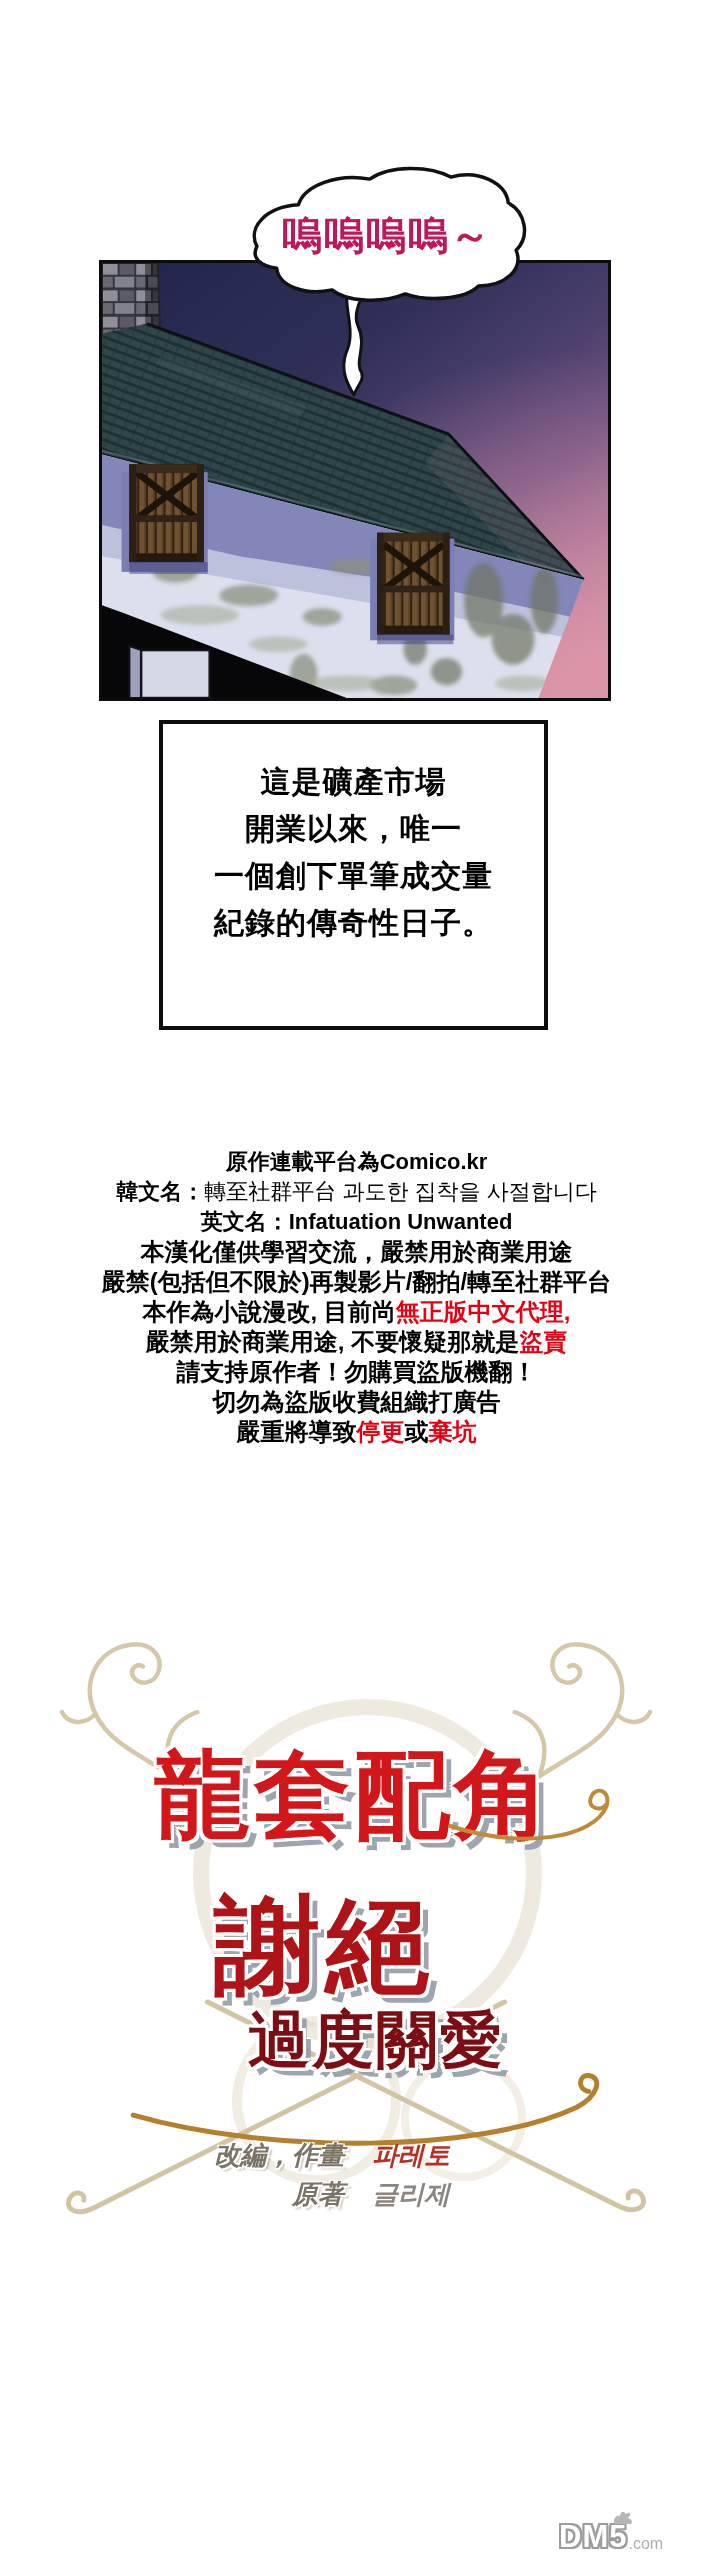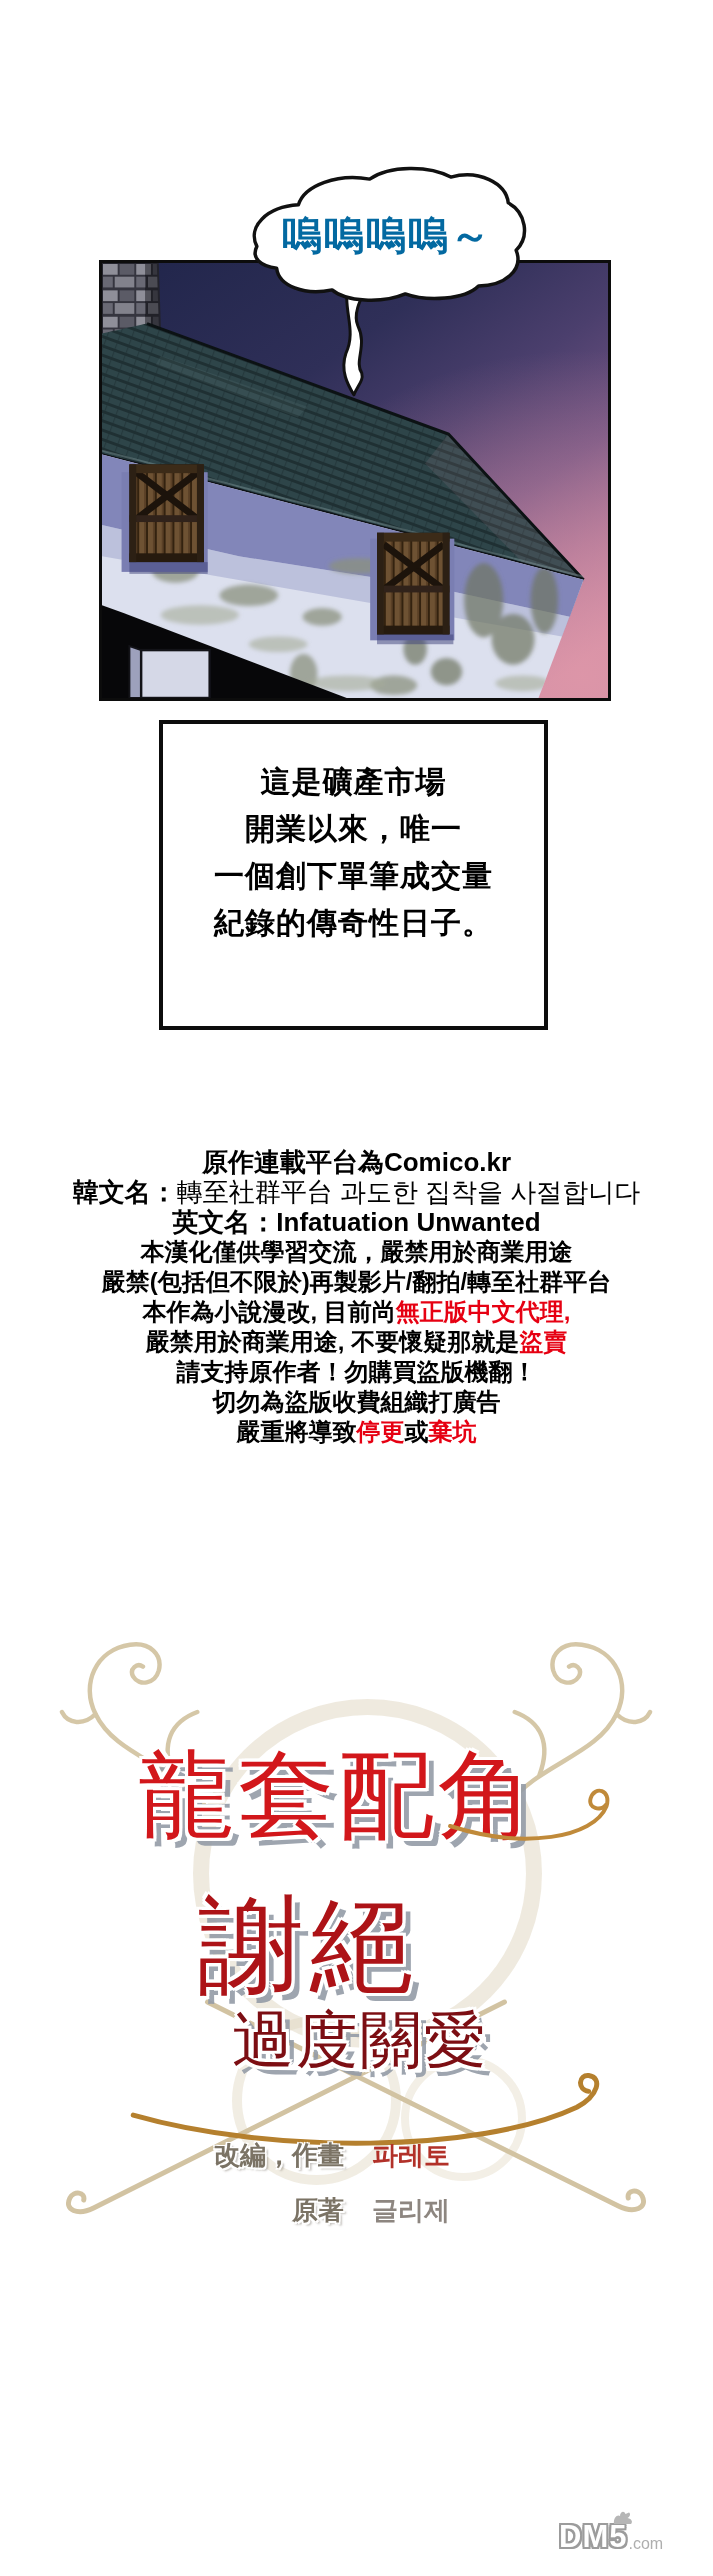--- a/index.html
+++ b/index.html
@@ -3,53 +3,53 @@
 <meta charset="utf-8">
 <style>
   html,body{margin:0;padding:0;background:#fff;}
   .page{position:relative;width:713px;height:2576px;background:#ffffff;overflow:hidden;
         font-family:"Liberation Sans","DejaVu Sans",sans-serif;}
   .abs{position:absolute;}
 
   
   .bubble-svg{left:243px;top:161px;}
   .bubble-text{left:260px;top:208px;width:254px;text-align:center;
-    font-size:40px;font-weight:700;color:#0369a1;letter-spacing:2px;white-space:nowrap;}
+    font-size:40px;font-weight:700;color:#be185d;letter-spacing:2px;white-space:nowrap;}
 
   
   .panel{left:99px;top:260px;width:512px;height:441px;box-sizing:border-box;
          border:3px solid #0c0c0c;background:#20254a;}
 
   
   .narration{left:159px;top:720px;width:389px;height:310px;box-sizing:border-box;
      border:4px solid #0d0d0d;background:#fff;text-align:center;padding-top:34px;}
   .narration .nl{font-size:30px;font-weight:700;color:#000;line-height:47px;letter-spacing:1px;white-space:nowrap;}
 
   
   .disclaimer{left:0;top:1147px;width:713px;text-align:center;color:#000;}
   .dl{line-height:30px;white-space:nowrap;}
-  .dl.s{font-size:26px;font-weight:700;}
+  .dl.s{font-size:22px;font-weight:700;}
   .dl.m{font-size:24px;font-weight:700;}
   .dl .kr{font-weight:400;}
   .rd{color:#e60012;}
 
   
   .logo{left:54px;top:1600px;width:604px;height:654px;}
   .ring{position:absolute;border-radius:50%;border:16px solid rgba(226,217,196,.55);}
   .ring.r1{left:139px;top:99px;width:317px;height:317px;}
   .ring.r2{left:178px;top:416px;width:149px;height:149px;border-width:10px;border-color:rgba(224,215,192,.45);}
   .ring.r3{left:347px;top:456px;width:109px;height:109px;border-width:8px;border-color:rgba(224,215,192,.4);}
-  .t-row{position:absolute;font-family:"Liberation Serif","DejaVu Serif",serif;font-weight:400;white-space:nowrap;
-     text-shadow:-3px -3px 0 #fff,3px -3px 0 #fff,-3px 3px 0 #fff,3px 3px 0 #fff,0 -3px 0 #fff,0 3px 0 #fff,-3px 0 0 #fff,3px 0 0 #fff,8px 8px 0 rgba(148,155,166,.9);}
+  .t-row{position:absolute;font-family:"Liberation Serif","DejaVu Serif",serif;font-weight:700;white-space:nowrap;
+     text-shadow:-3px -3px 0 #fff,3px -3px 0 #fff,-3px 3px 0 #fff,3px 3px 0 #fff,0 -3px 0 #fff,0 3px 0 #fff,-3px 0 0 #fff,3px 0 0 #fff,8px 8px 0 rgba(148,155,166,.9);margin-left:16px;}
   .t1{top:132px;left:284px;transform:translateX(-50%);font-size:96px;color:#d2171b;letter-spacing:4px;}
   .t2{top:275px;left:256px;transform:translateX(-50%);font-size:106px;color:#ad1317;letter-spacing:6px;}
   .t3{top:398px;left:306px;transform:translateX(-50%);font-size:62px;color:#7c0e13;letter-spacing:2px;}
 
   
-  .credits{left:188px;top:2138px;width:297px;display:grid;grid-template-columns:168px 119px;row-gap:20px;}
+  .credits{left:188px;top:2138px;width:297px;display:grid;grid-template-columns:168px 119px;row-gap:4px;font-style:italic;}
   .cr-label{font-size:26px;font-weight:700;color:#7b7365;text-align:right;padding-right:12px;white-space:nowrap;
      text-shadow:-1.5px -1.5px 0 #fff,1.5px -1.5px 0 #fff,-1.5px 1.5px 0 #fff,1.5px 1.5px 0 #fff,3px 3px 2px rgba(90,80,70,.35);}
   .cr-val{font-size:26px;font-weight:700;white-space:nowrap;margin-left:16px;}
   .cr-val.artist{color:#b23129;}
   .cr-val.author{color:#8d8680;}
 
   
   .watermark{left:559px;top:2521px;display:flex;align-items:flex-end;}
   .wm-brand{font-size:31px;font-weight:800;letter-spacing:1px;color:#fff;line-height:1;
     text-shadow:2px 2px 0 #9c9c9c,-2px -2px 0 #9c9c9c,2px -2px 0 #9c9c9c,-2px 2px 0 #9c9c9c,0 2px 0 #9c9c9c,0 -2px 0 #9c9c9c,2px 0 0 #9c9c9c,-2px 0 0 #9c9c9c;}

